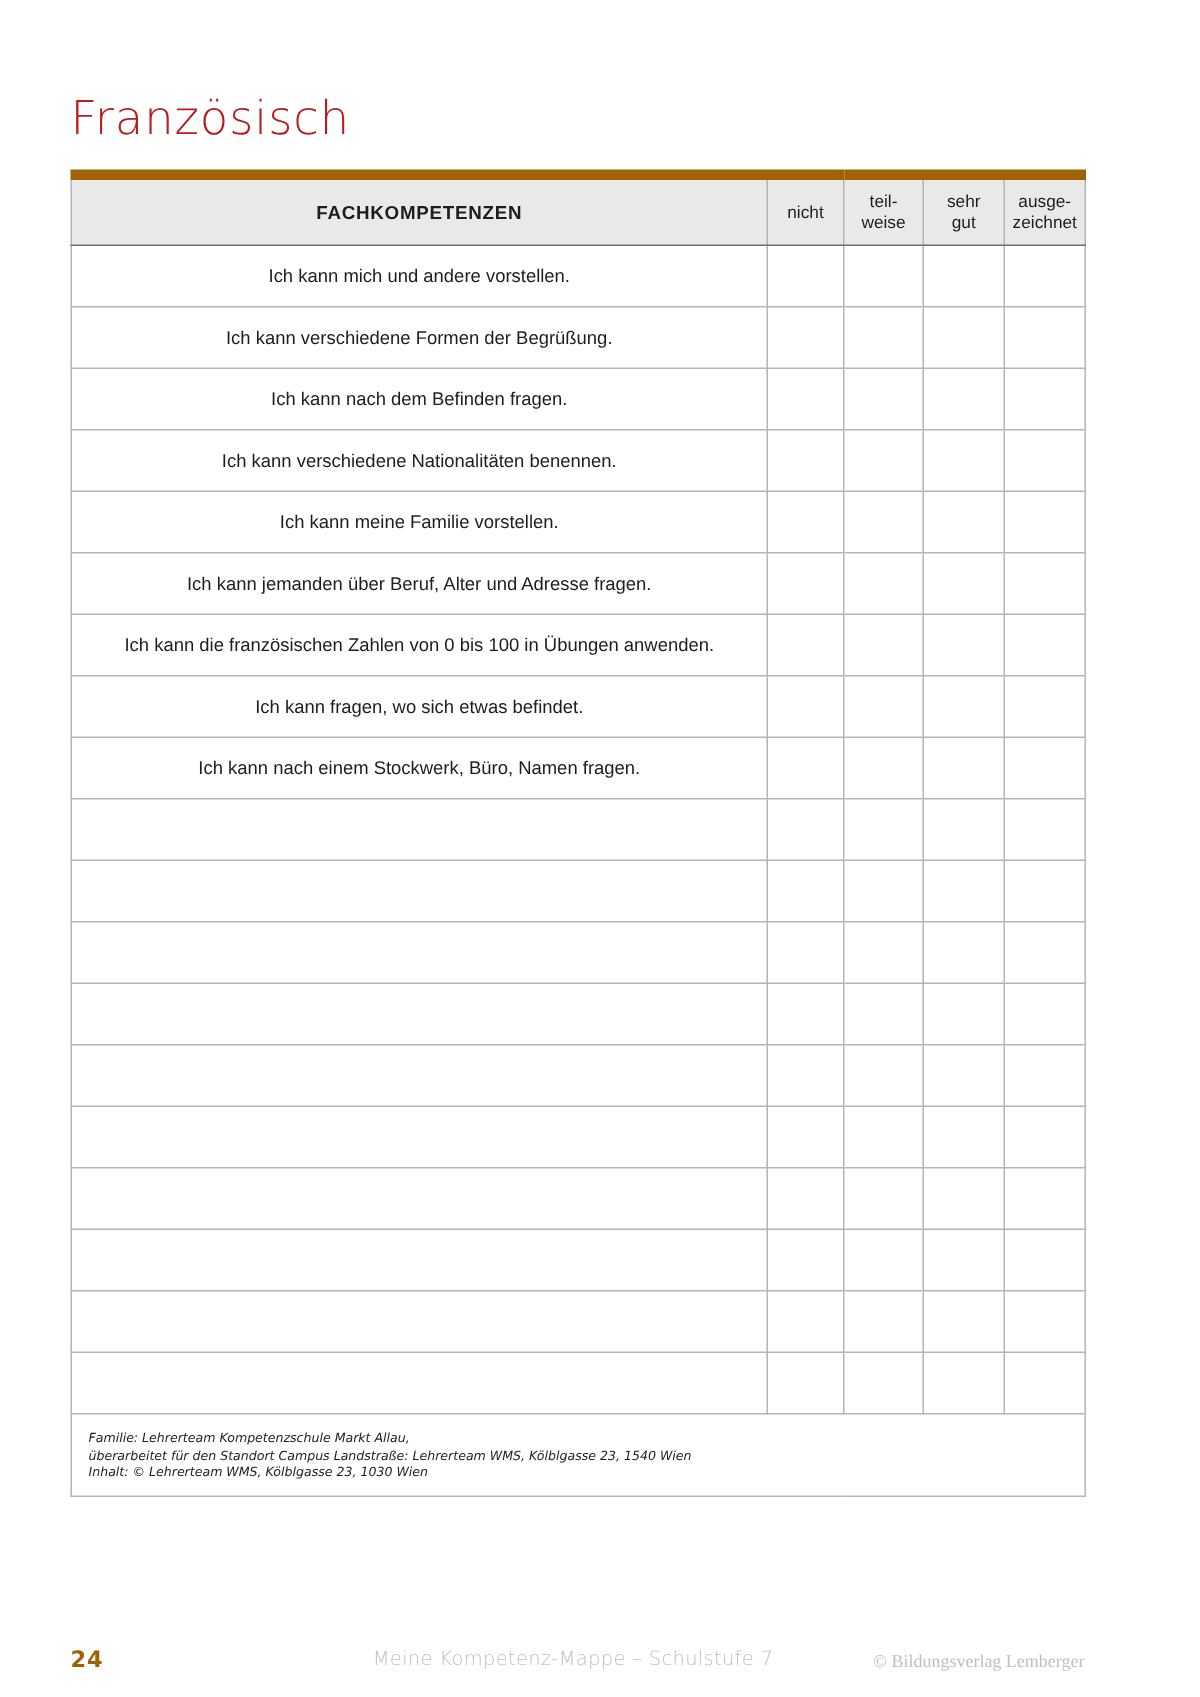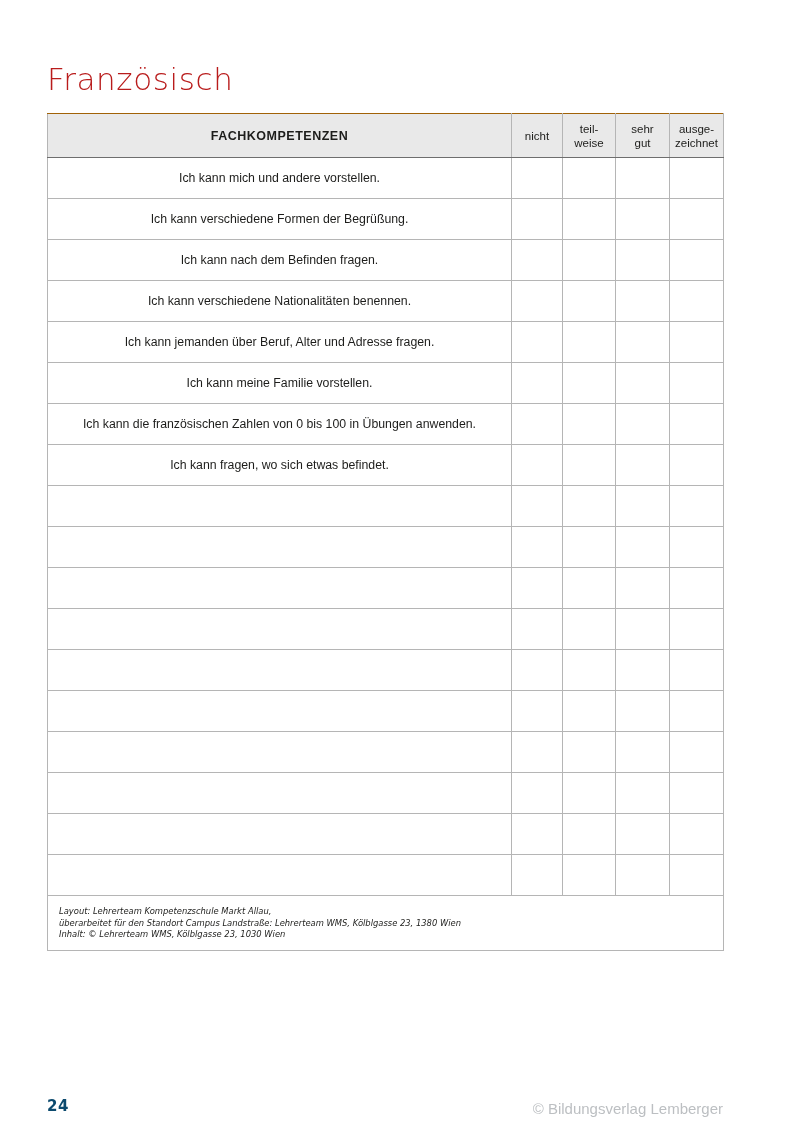--- a/index.html
+++ b/index.html
@@ -57,21 +57,21 @@
   
   .col-label  { width: 464px; }
   .col-c1     { width: 51px; }
   .col-c2     { width: 53px; }
   .col-c3     { width: 54px; }
   .col-c4     { width: 54px; }
 
   
   tr.band td {
     background: #e9e9e9;
-    border-top: 1px solid #a16207;
+    border-top: 7px solid #a16207;
     border-bottom: 1px solid #6e6e6e;
     height: 43px;
   }
   .band-title {
     text-align: center;
     font-size: 12.5px;
     font-weight: bold;
     letter-spacing: 0.5px;
     color: #1d1d1b;
   }
@@ -119,41 +119,41 @@
     height: 26px;
   }
   .footer-page {
     position: absolute;
     left: 0;
     top: 2px;
     font-family: "DejaVu Sans", sans-serif;
     font-size: 15px;
     font-weight: bold;
     letter-spacing: 0.5px;
-    color: #0c4a6e;
+    color: #a16207;
   }
   .footer-center {
     position: absolute;
     left: 135px;
     top: 4px;
     width: 400px;
     text-align: center;
     font-family: "DejaVu Sans", sans-serif;
     font-size: 13px;
     font-weight: 300;
     letter-spacing: 0.2px;
     color: #bcbfc2;
     white-space: nowrap;
   }
   .footer-right {
     position: absolute;
     right: 0;
     top: 5px;
-    font-family: Liberation Sans, sans-serif;
-    font-size: 15px;
+    font-family: Liberation Serif, serif;
+    font-size: 12px;
     font-weight: 400;
     color: #bcbfc2;
     white-space: nowrap;
   }
 </style>
 </head>
 <body>
 
 <div class="page">
 
@@ -208,42 +208,49 @@
           <td></td>
         </tr>
         <tr class="item">
           <td class="item-label">Ich kann verschiedene Nationalitäten benennen.</td>
           <td></td>
           <td></td>
           <td></td>
           <td></td>
         </tr>
         <tr class="item">
+          <td class="item-label">Ich kann meine Familie vorstellen.</td>
+          <td></td>
+          <td></td>
+          <td></td>
+          <td></td>
+        </tr>
+        <tr class="item">
           <td class="item-label">Ich kann jemanden über Beruf, Alter und Adresse fragen.</td>
           <td></td>
           <td></td>
           <td></td>
           <td></td>
         </tr>
         <tr class="item">
-          <td class="item-label">Ich kann meine Familie vorstellen.</td>
-          <td></td>
-          <td></td>
-          <td></td>
-          <td></td>
-        </tr>
-        <tr class="item">
           <td class="item-label">Ich kann die französischen Zahlen von 0 bis 100 in Übungen anwenden.</td>
           <td></td>
           <td></td>
           <td></td>
           <td></td>
         </tr>
         <tr class="item">
           <td class="item-label">Ich kann fragen, wo sich etwas befindet.</td>
+          <td></td>
+          <td></td>
+          <td></td>
+          <td></td>
+        </tr>
+        <tr class="item">
+          <td class="item-label">Ich kann nach einem Stockwerk, Büro, Namen fragen.</td>
           <td></td>
           <td></td>
           <td></td>
           <td></td>
         </tr>
         <tr class="blank">
           <td class="item-label"></td>
           <td></td>
           <td></td>
           <td></td>
@@ -307,26 +314,27 @@
         </tr>
         <tr class="blank">
           <td class="item-label"></td>
           <td></td>
           <td></td>
           <td></td>
           <td></td>
         </tr>
         <tr class="credits">
           <td colspan="5">
-            <div class="credits-text">Layout: Lehrerteam Kompetenzschule Markt  Allau,</div>
-            <div class="credits-text">überarbeitet für den Standort Campus Landstraße: Lehrerteam  WMS, Kölblgasse 23, 1380 Wien</div>
+            <div class="credits-text">Familie: Lehrerteam Kompetenzschule Markt  Allau,</div>
+            <div class="credits-text">überarbeitet für den Standort Campus Landstraße: Lehrerteam  WMS, Kölblgasse 23, 1540 Wien</div>
             <div class="credits-text">Inhalt: © Lehrerteam  WMS, Kölblgasse 23, 1030 Wien</div>
           </td>
         </tr>
       </tbody>
   </table>
 
   <div class="footer">
     <div class="footer-page">24</div>
+    <div class="footer-center">Meine Kompetenz-Mappe – Schulstufe 7</div>
     <div class="footer-right">© Bildungsverlag Lemberger</div>
   </div>
 
 </div>
 
 </body></html>

